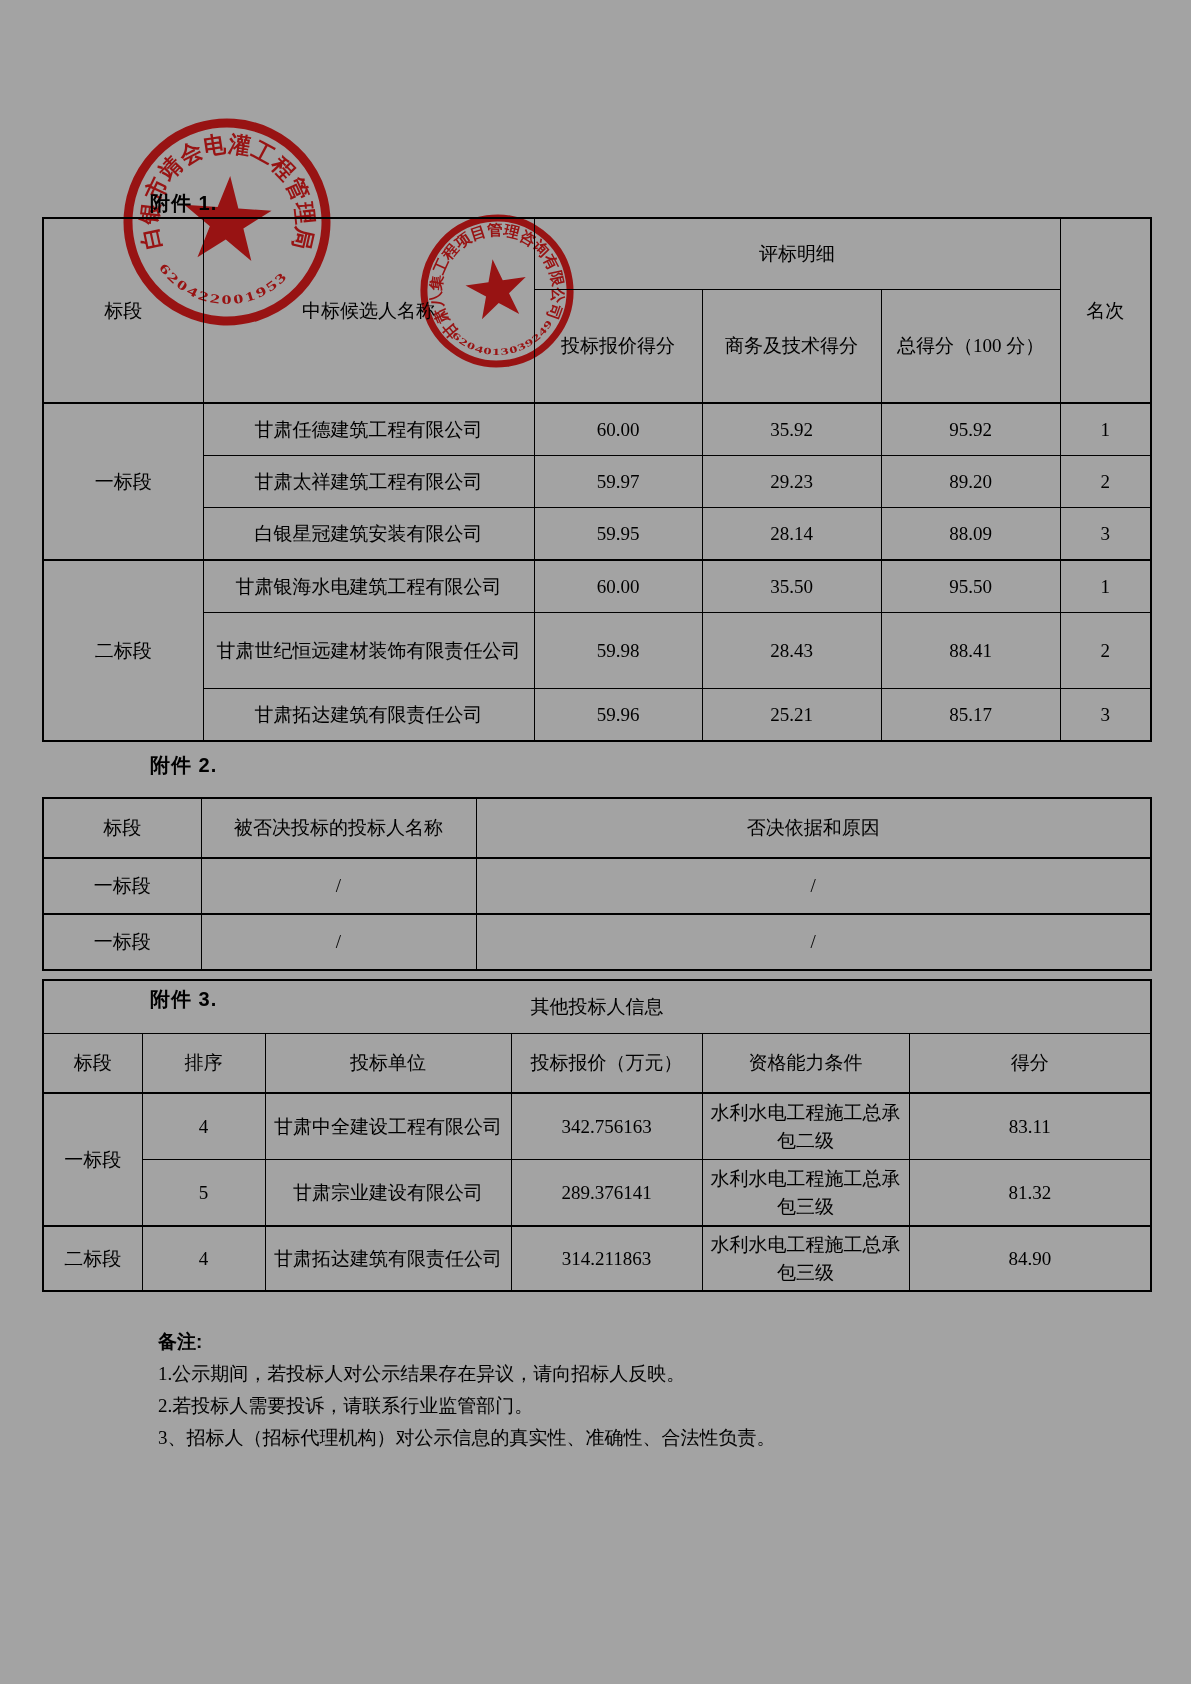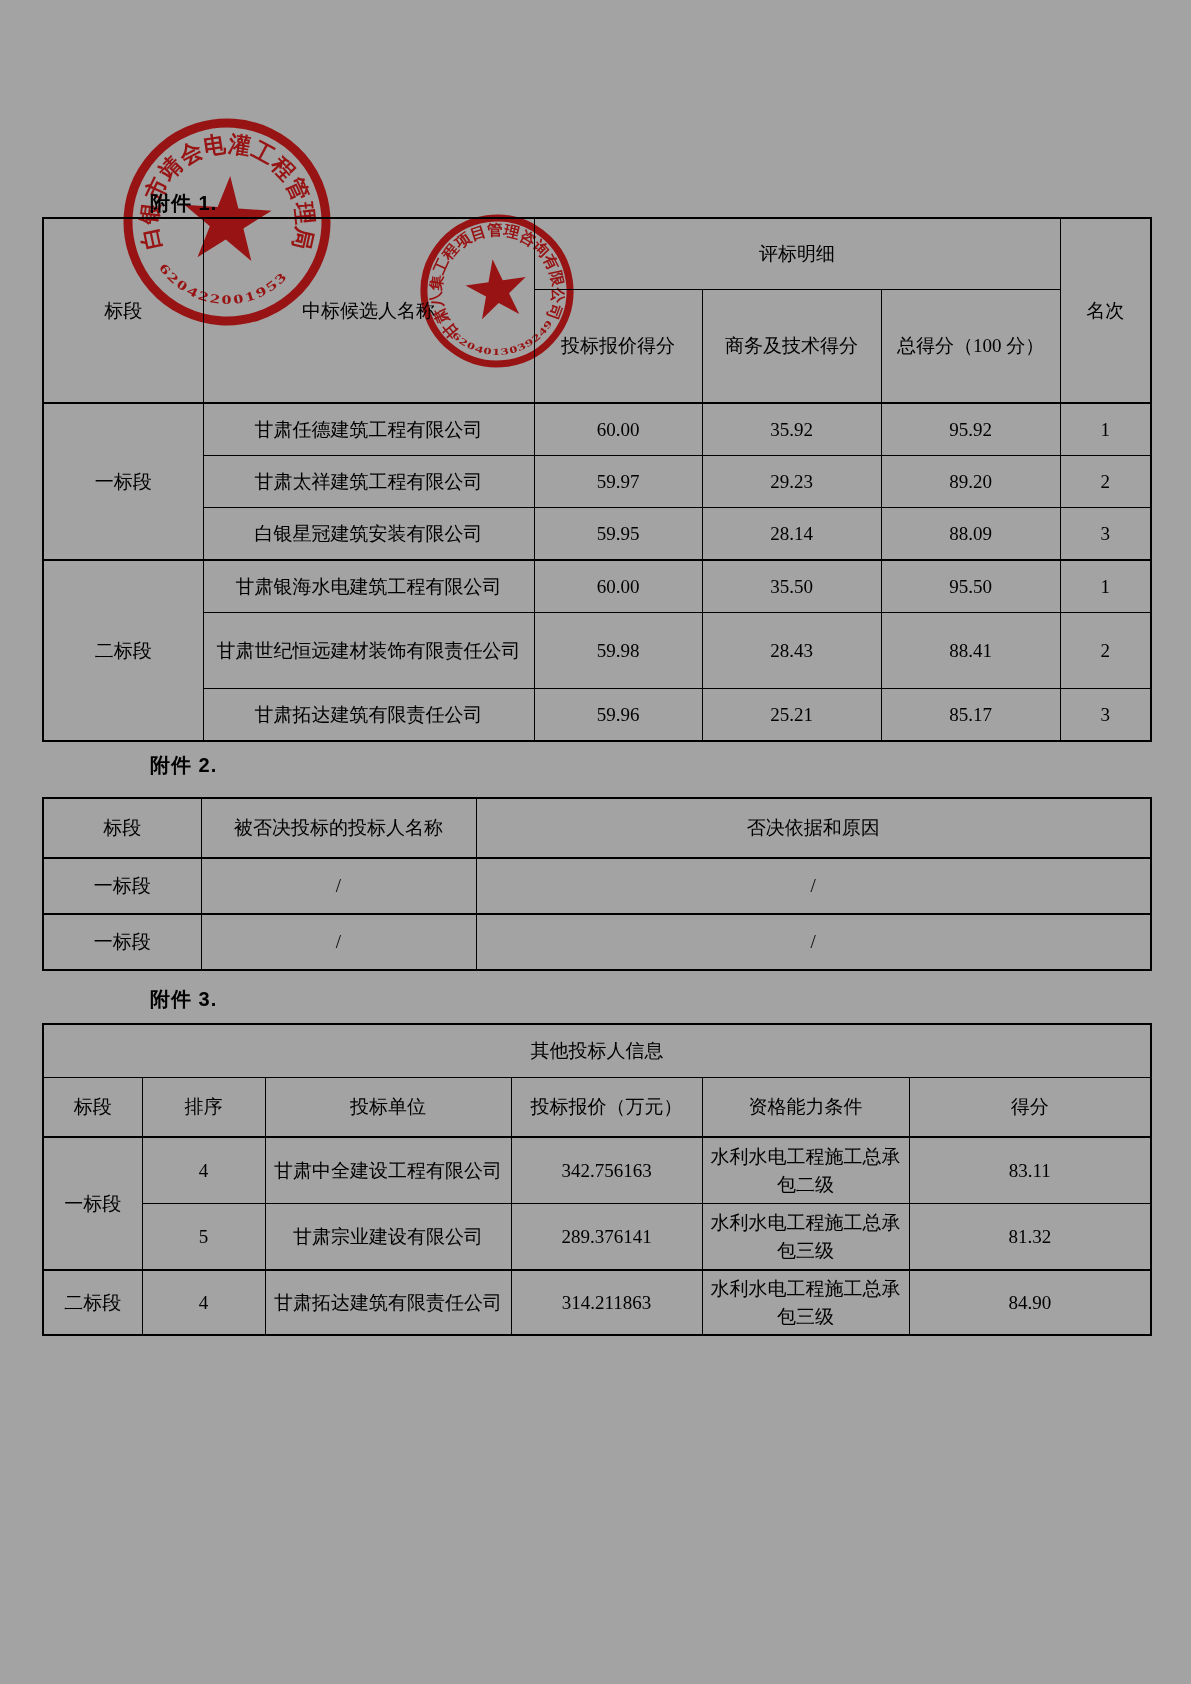--- a/index.html
+++ b/index.html
@@ -12,21 +12,21 @@
     font-family:"Liberation Sans","DejaVu Sans",sans-serif;
     font-weight:bold; font-size:20px; letter-spacing:1px;
   }
   .lab1 { top:190px; } .lab2 { top:752px; } .lab3 { top:986px; }
 
   table { position:absolute; left:42px; width:1108px; border-collapse:collapse;
           table-layout:fixed; border:2px solid var(--ink); }
   td { border:1px solid var(--ink); text-align:center; vertical-align:middle;
        font-size:19px; line-height:1.45; padding:2px 6px; overflow:hidden; }
 
-  .t1 { top:217px; } .t2 { top:797px; } .t3 { top:1023px; }
+  .t1 { top:217px; } .t2 { top:797px; } .t3 { top:979px; }
 
   .t1 tr.hrow1 td { height:66px; }
   .t1 tr.hrow2 td { height:108px; }
   .t1 tr.r-std td { height:47px; }
   .t1 tr.r-tall td { height:71px; }
   tr.thick td { border-top-width:2px; }
 
   .t2 tr.hrow td { height:54px; }
   .t2 tr.drow td { height:50px; }
 
@@ -190,20 +190,26 @@
       <td>二标段</td>
       <td>4</td>
       <td>甘肃拓达建筑有限责任公司</td>
       <td>314.211863</td>
       <td>水利水电工程施工总承包三级</td>
       <td>84.90</td>
     </tr>
   </tbody>
     </table>
 
+  <div class="notes">
+    <div class="notes-label">备注:</div>
+    <div>1.公示期间，若投标人对公示结果存在异议，请向招标人反映。</div>
+    <div>2.若投标人需要投诉，请联系行业监管部门。</div>
+    <div>3、招标人（招标代理机构）对公示信息的真实性、准确性、合法性负责。</div>
+  </div>
 
   <svg class="stamp stamp1" viewBox="0 0 220 220">
     <defs>
       <path id="s1arc" d="M 46.6,139.6 A 70,70 0 1 1 173.4,139.6"></path>
       <path id="s1num" d="M 42.8,157 A 82,82 0 0 0 177.2,157"></path>
     </defs>
     <circle class="ring" cx="110" cy="110" r="99" stroke-width="9"></circle>
     <polygon class="star" points="110,64 120.4,95.7 153.7,95.7 126.8,115.4 137,147.2 110,127.6 83,147.2 93.2,115.4 66.3,95.7 99.6,95.7"></polygon>
     <text font-size="23" letter-spacing="1">
       <textPath href="#s1arc" startOffset="0" textLength="272" lengthAdjust="spacingAndGlyphs">白银市靖会电灌工程管理局</textPath>

